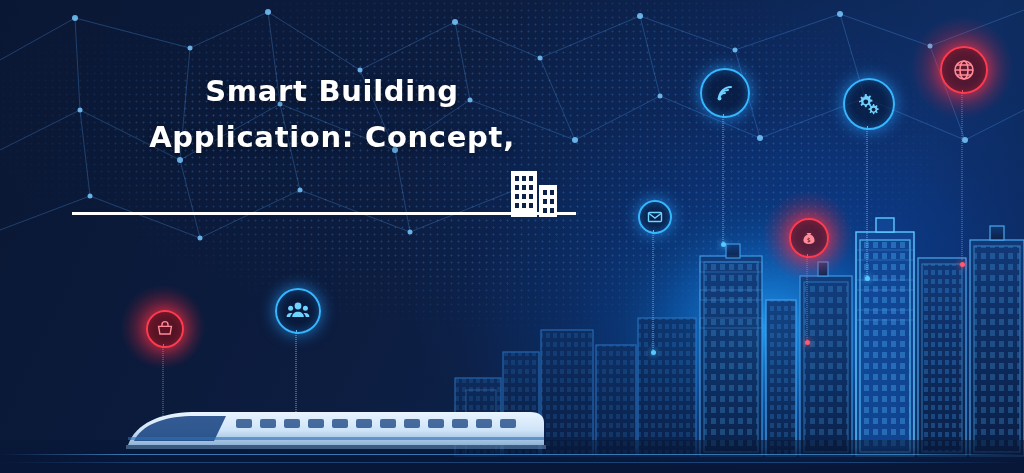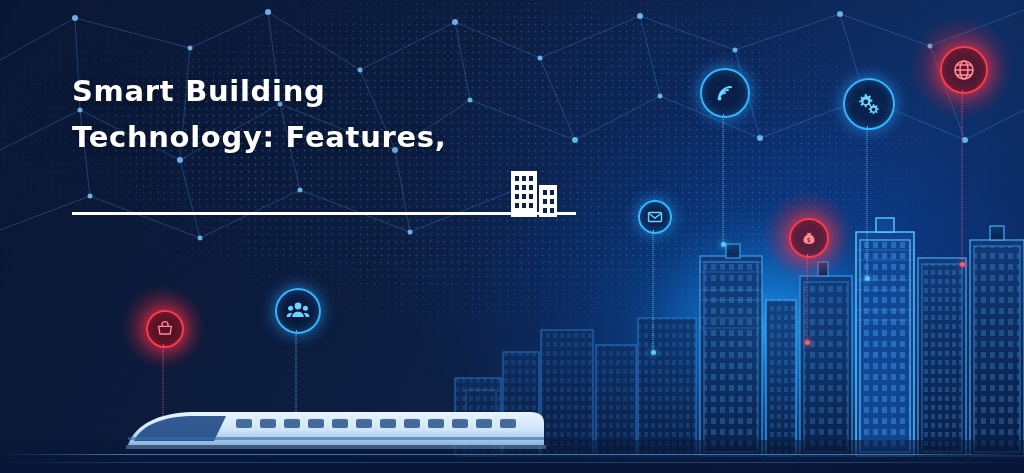--- a/index.html
+++ b/index.html
@@ -47,20 +47,21 @@
     position: absolute;
     left: 72px;
     top: 68px;
     width: 520px;
     color: #ffffff;
     font-size: 29px;
     font-weight: bold;
     letter-spacing: 0.7px;
     line-height: 46px;
     text-shadow: 0 2px 10px rgba(0,0,0,0.45);
+    text-align: center;
   }
   .headline .ln { display: block; white-space: pre; }
   .rule {
     position: absolute;
     left: 72px;
     top: 212px;
     width: 504px;
     height: 3px;
     background: #ffffff;
   }
@@ -243,21 +244,21 @@
       <rect x="856" y="250" width="58" height="10"></rect>
       <rect x="856" y="280" width="58" height="10"></rect>
       <rect x="856" y="310" width="58" height="10"></rect>
     </g>
 
     <rect x="0" y="440" width="1024" height="33" fill="#081737" opacity="0.55"></rect>
   </svg>
 
   <div class="headline">
     <span class="ln">Smart Building</span>
-    <span class="ln">Technology: Features,</span>
+    <span class="ln">Application: Concept,</span>
   </div>
   <div class="rule"></div>
 
   <svg style="position:absolute;left:503px;top:165px;" width="60" height="52" viewBox="0 0 60 52">
     <rect x="8" y="6" width="26" height="46" fill="#ffffff"></rect>
     <rect x="36" y="20" width="18" height="32" fill="#ffffff"></rect>
     <g fill="#0d2148">
       <rect x="12" y="11" width="4" height="5"></rect>
         <rect x="19" y="11" width="4" height="5"></rect>
         <rect x="26" y="11" width="4" height="5"></rect>

